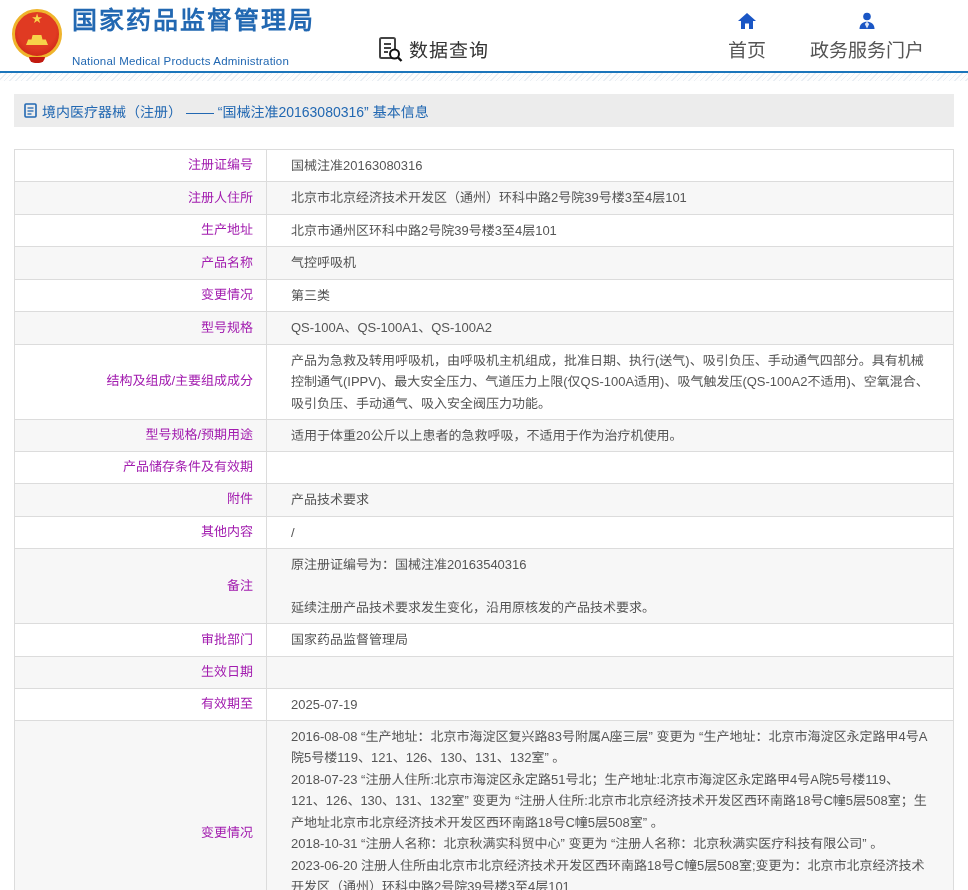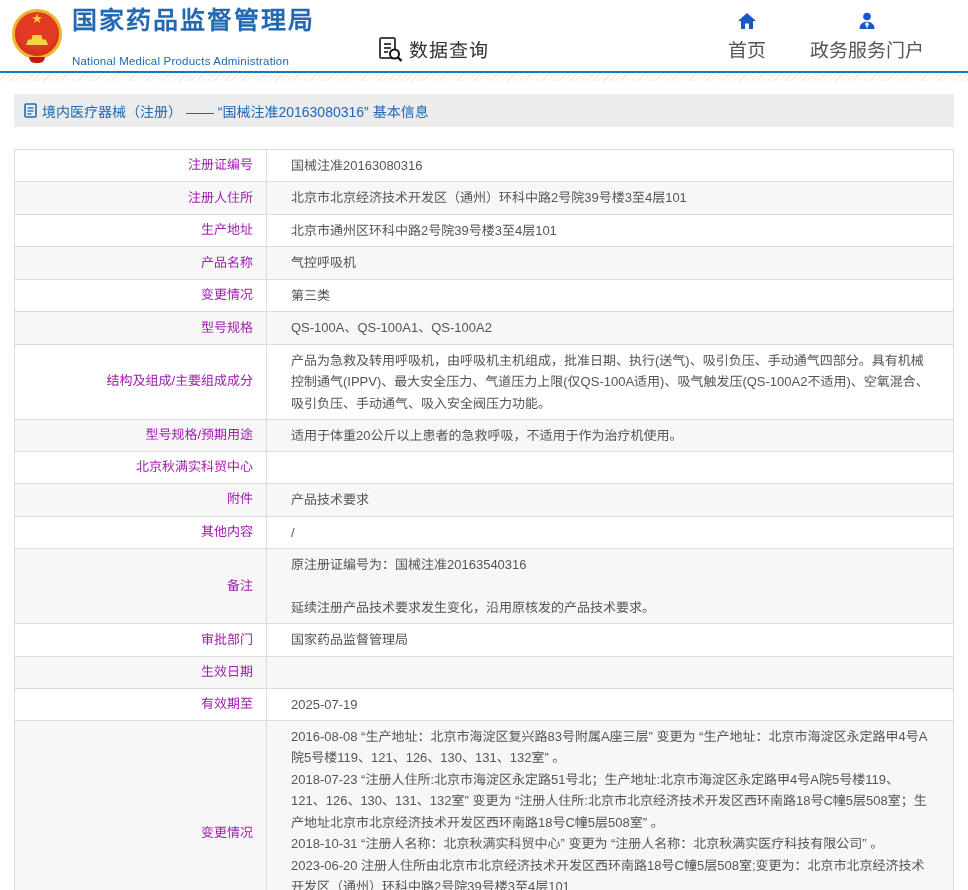--- a/index.html
+++ b/index.html
@@ -220,21 +220,21 @@
     </tr>
     <tr>
       <th>结构及组成/主要组成成分</th>
       <td>产品为急救及转用呼吸机，由呼吸机主机组成，批准日期、执行(送气)、吸引负压、手动通气四部分。具有机械控制通气(IPPV)、最大安全压力、气道压力上限(仅QS-100A适用)、吸气触发压(QS-100A2不适用)、空氧混合、吸引负压、手动通气、吸入安全阀压力功能。</td>
     </tr>
     <tr>
       <th>型号规格/预期用途</th>
       <td>适用于体重20公斤以上患者的急救呼吸，不适用于作为治疗机使用。</td>
     </tr>
     <tr>
-      <th>北京秋满实科贸中心</th>
+      <th>产品储存条件及有效期</th>
       <td></td>
     </tr>
     <tr>
       <th>附件</th>
       <td>产品技术要求</td>
     </tr>
     <tr>
       <th>其他内容</th>
       <td>/</td>
     </tr>

